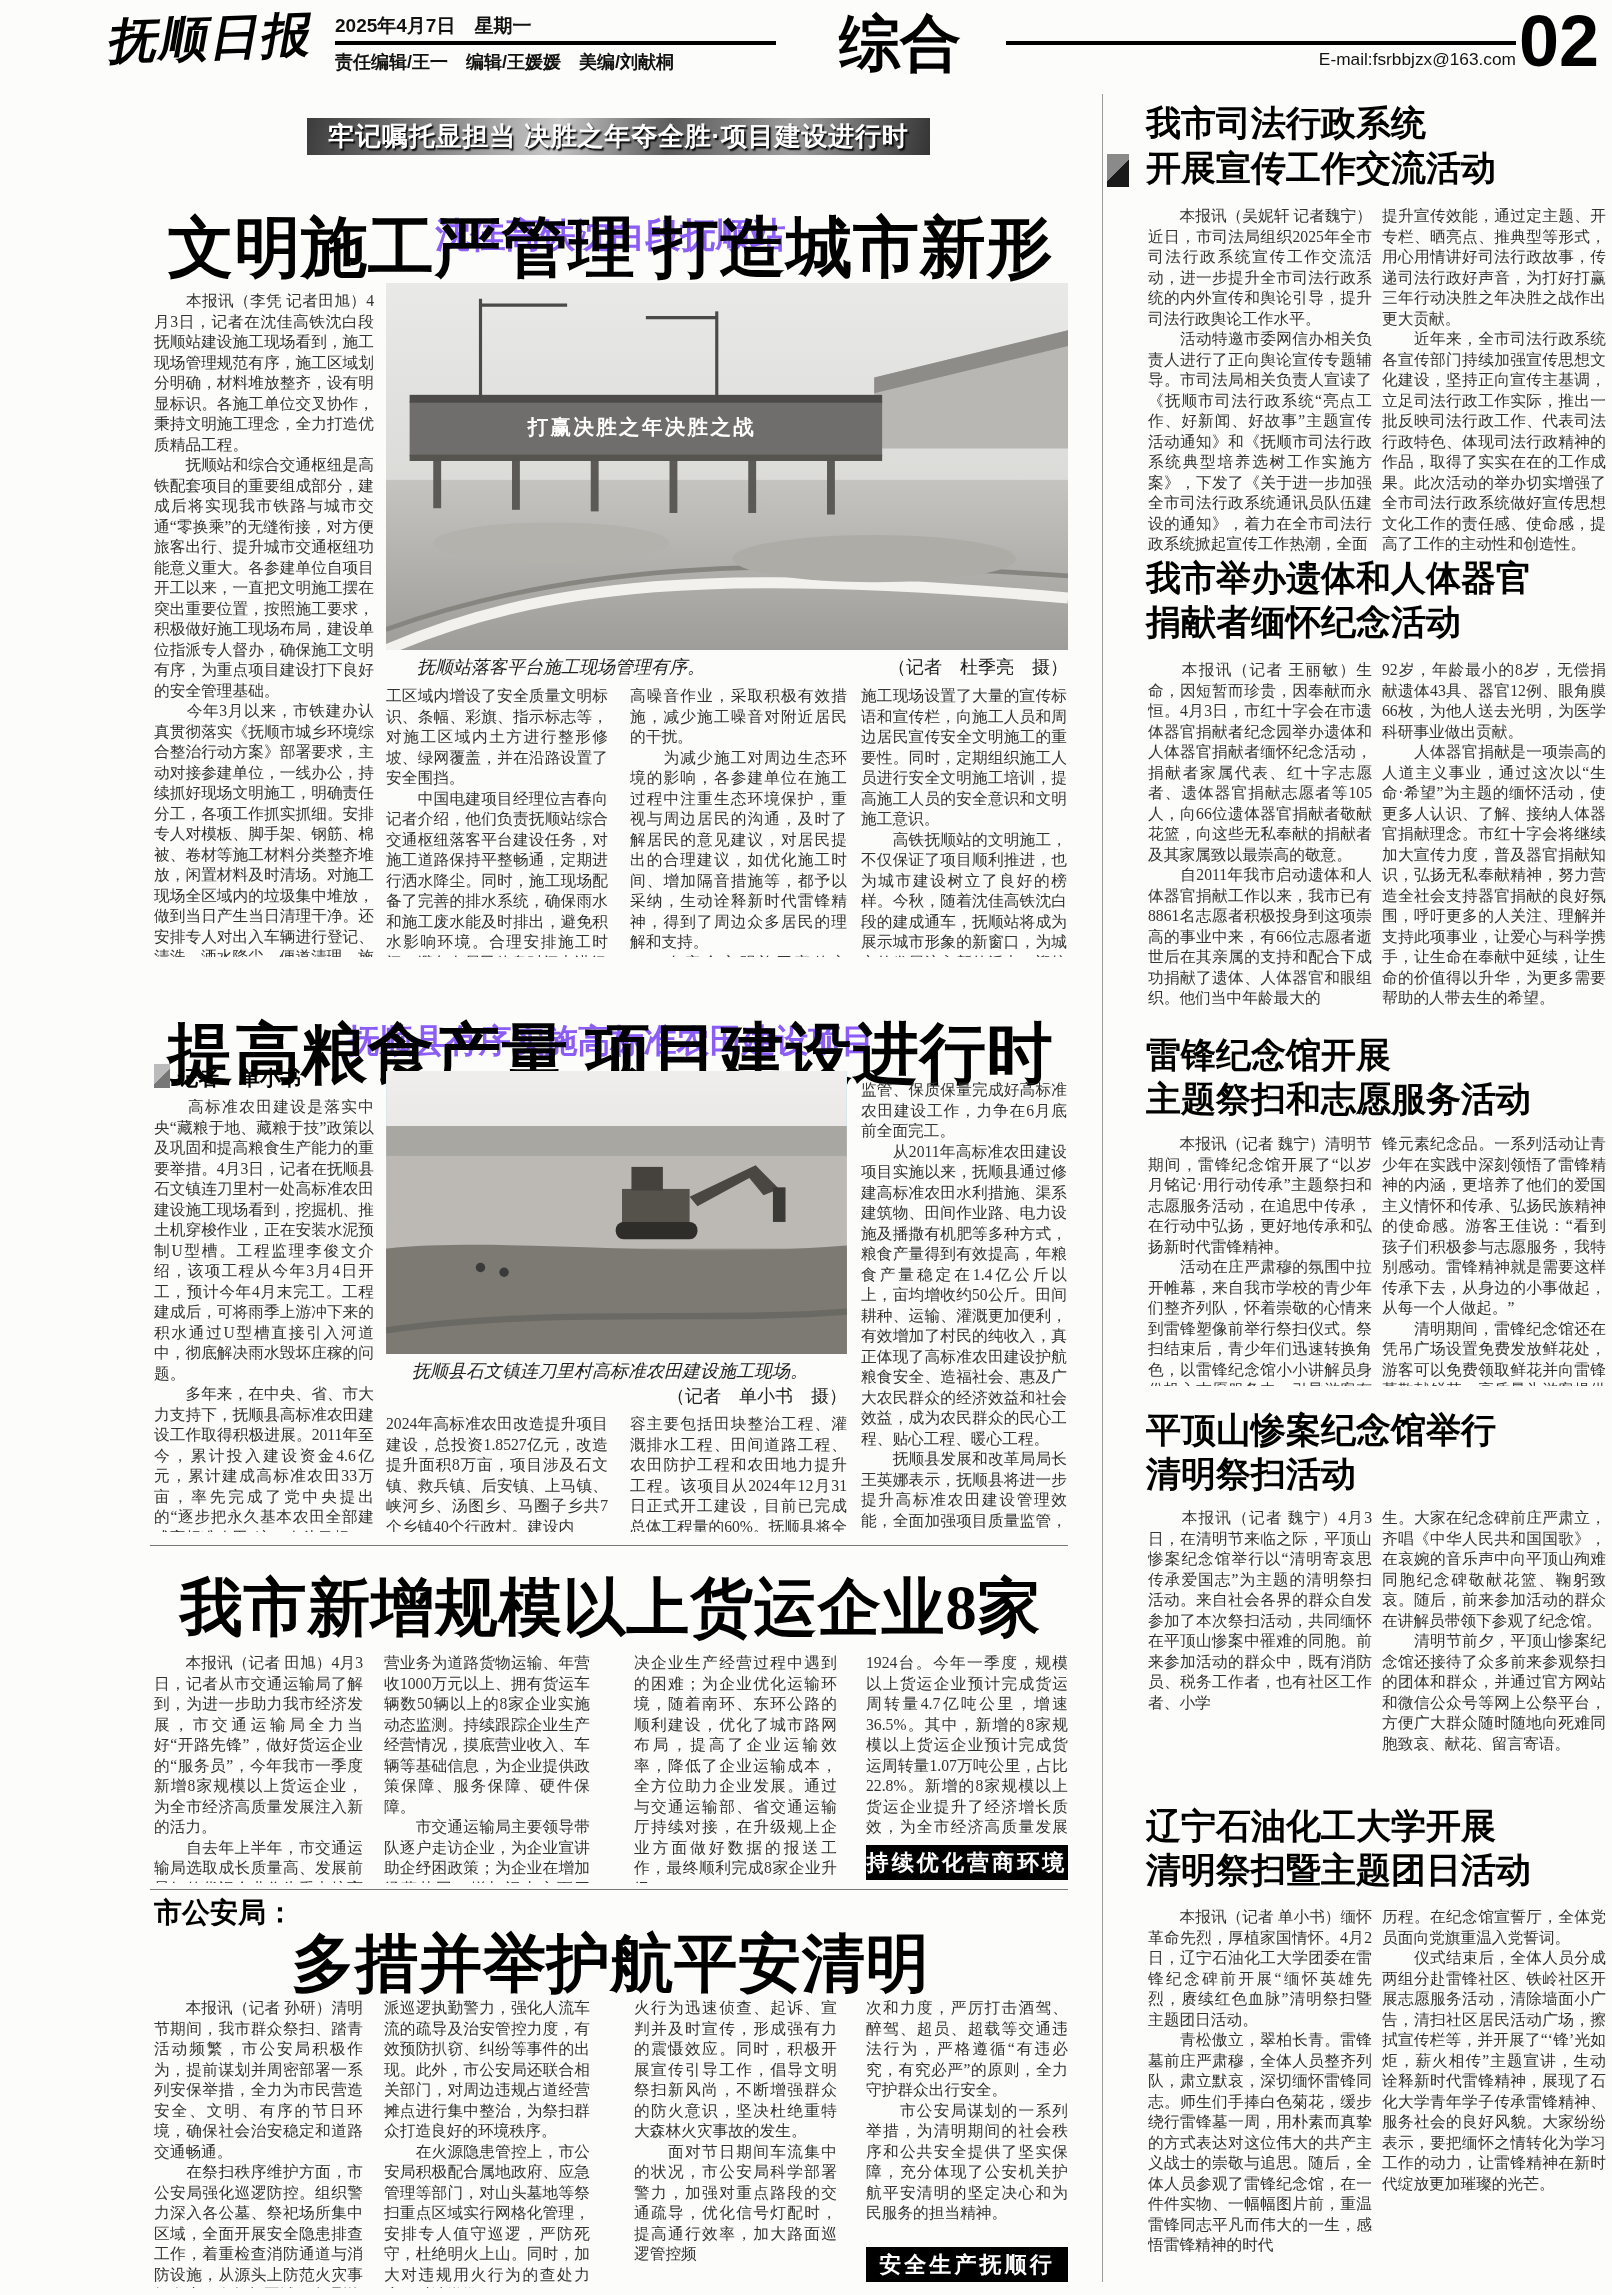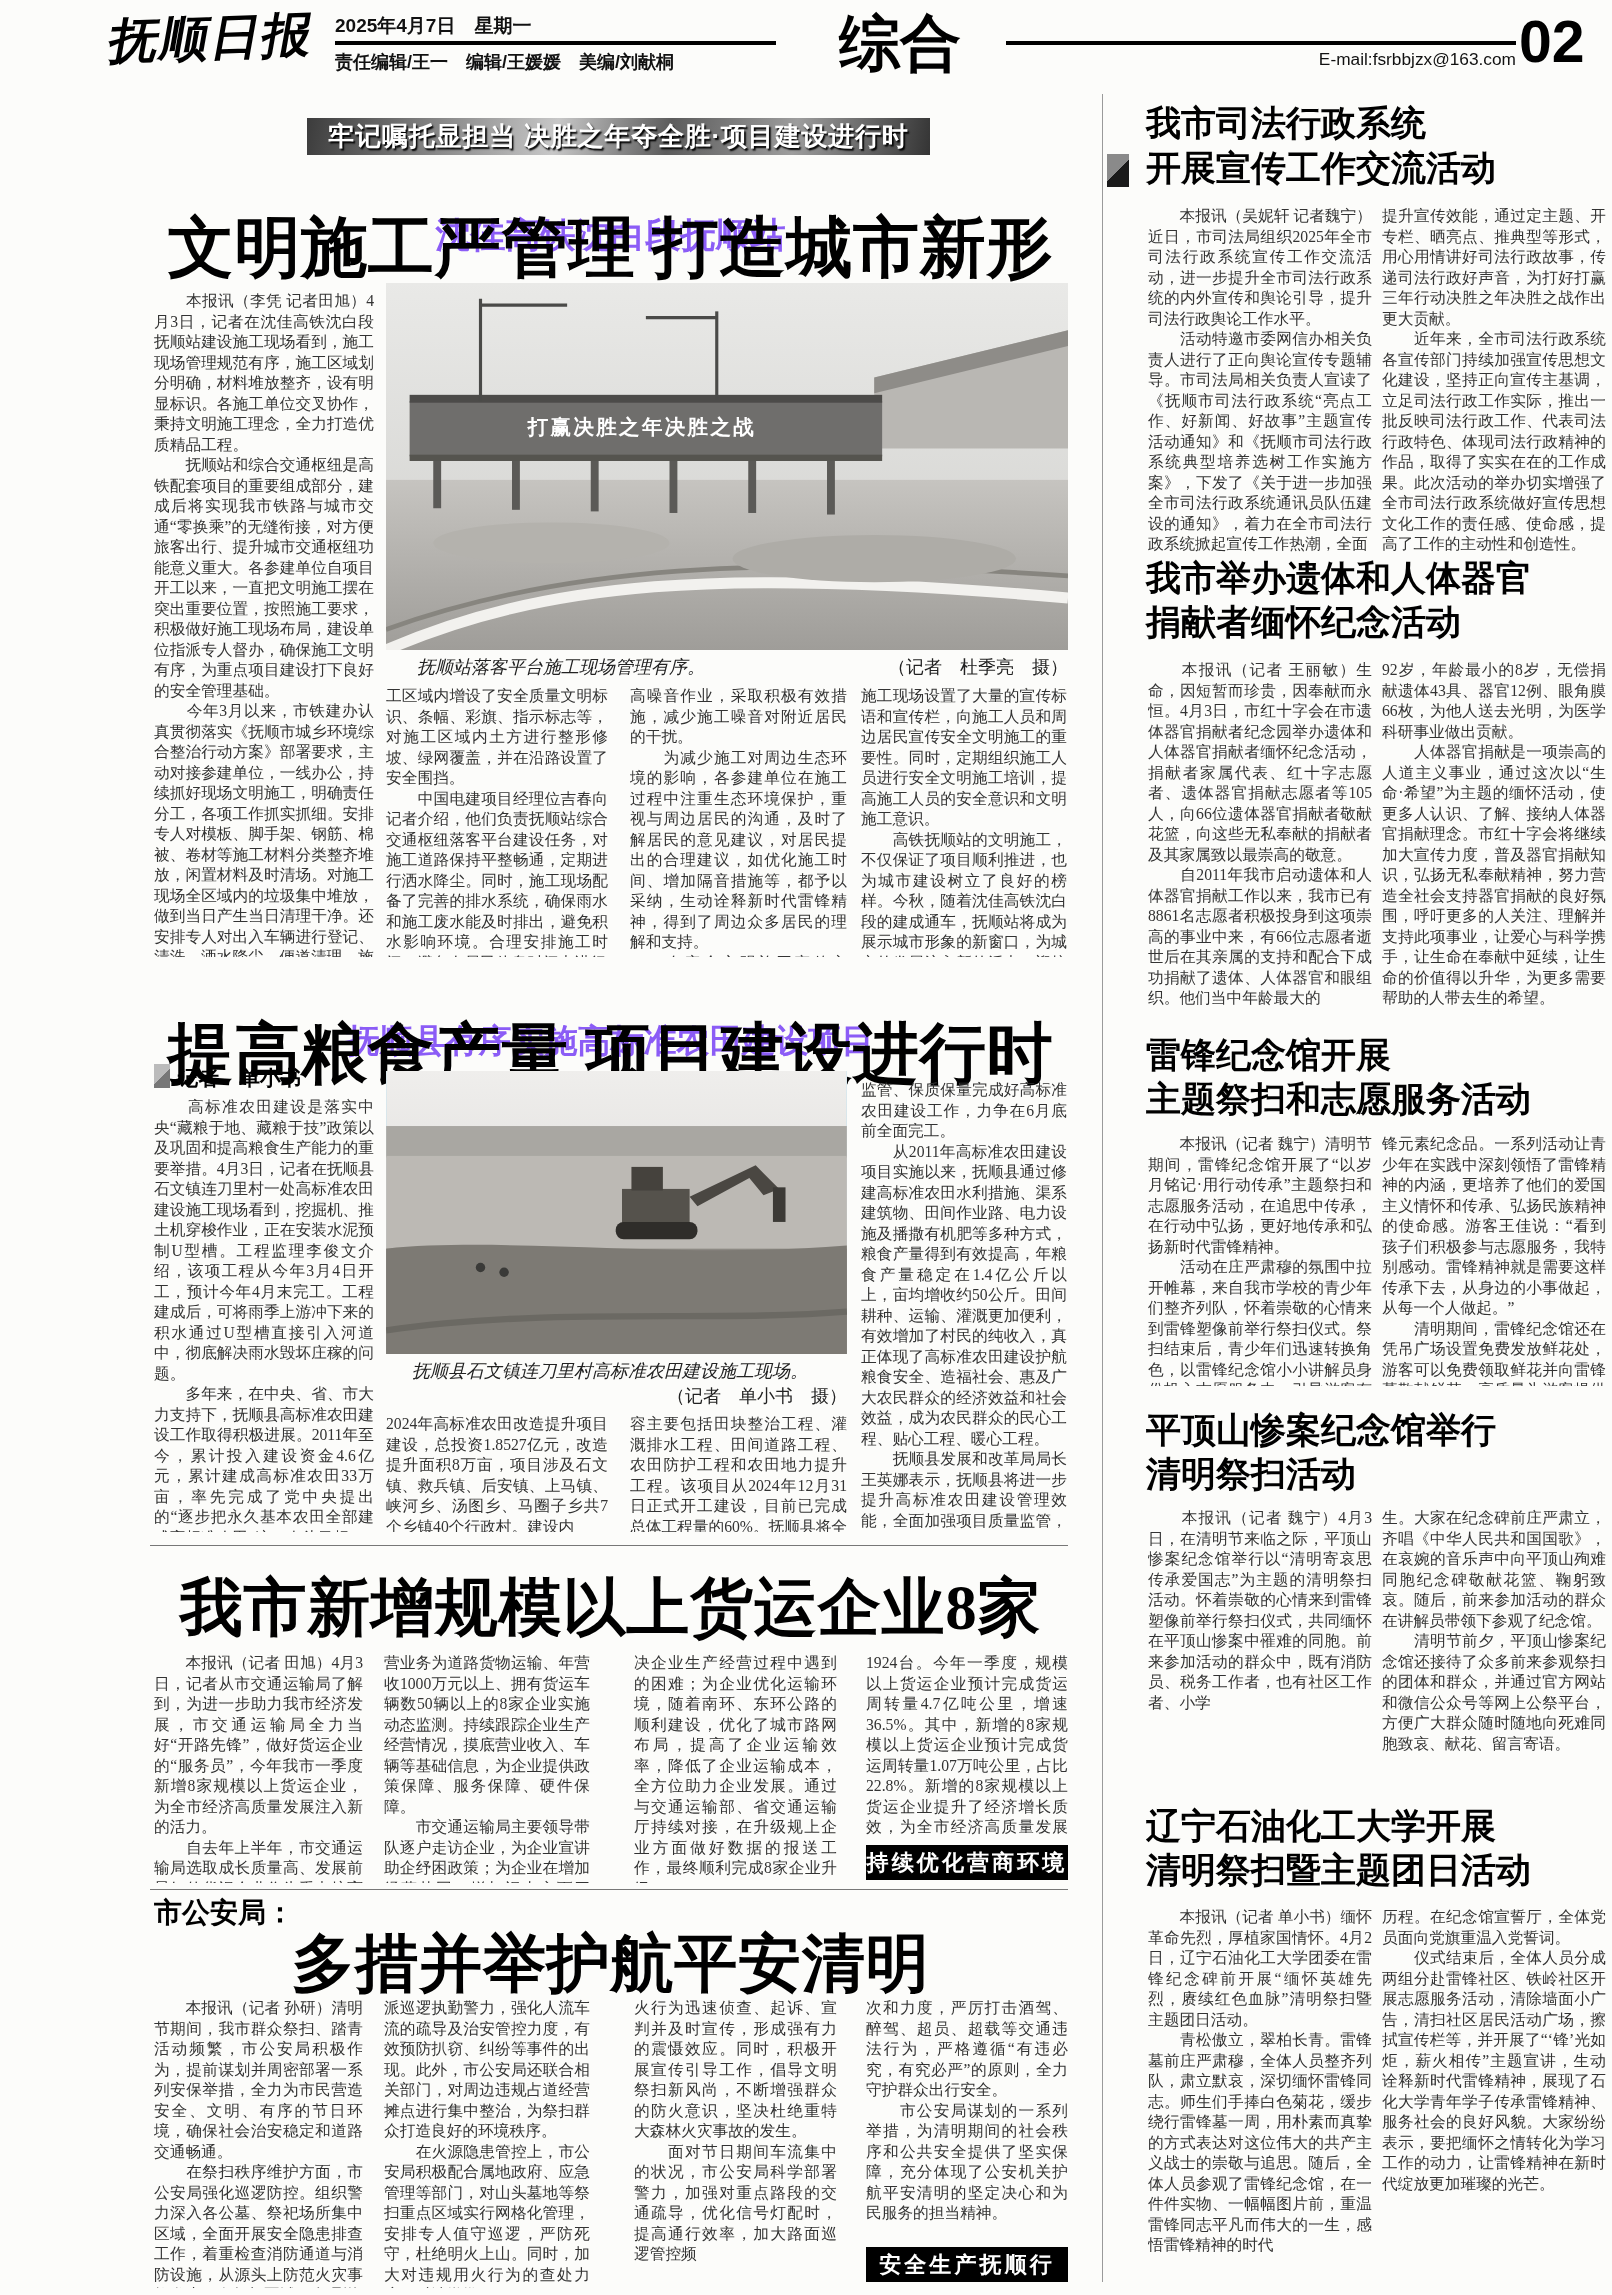--- a/index.html
+++ b/index.html
@@ -13,22 +13,22 @@
   .dateline{left:335px;top:12.6px;width:472px;font-family:"Liberation Sans",sans-serif;
             font-size:19px;font-weight:700;color:#111;}
   .hrule1{left:335px;top:41px;width:441px;height:3.9px;background:#000;}
   .editors{left:335px;top:50px;width:504px;font-family:"Liberation Sans",sans-serif;
            font-size:18px;font-weight:700;color:#111;}
   .section{left:839px;top:3.1px;width:142px;font-family:"Liberation Sans",sans-serif;
            font-size:61px;font-weight:900;color:#000;}
   .hrule2{left:1006px;top:41px;width:510px;height:3.9px;background:#000;}
   .email{left:1228px;top:49px;width:288px;text-align:right;font-family:"Liberation Sans",sans-serif;
          font-size:17.3px;color:#111;}
-  .pagenum{left:1519px;top:8px;width:93px;font-family:"Liberation Sans",sans-serif;
-           font-size:59px;font-weight:700;color:#000;}
+  .pagenum{left:1519px;top:0px;width:93px;font-family:"Liberation Sans",sans-serif;
+           font-size:72px;font-weight:700;color:#000;}
   
   .col{font-size:15.7px;line-height:20.5px;text-align:justify;overflow:hidden;white-space:pre-line;color:#333;}
   .kicker{font-family:"Liberation Sans",sans-serif;font-weight:900;color:#8b5cf6;text-align:center;margin-top:48px;}
   .headline{font-weight:900;color:#000;text-align:center;letter-spacing:0.8px;}
   .caption{font-size:18px;font-style:italic;color:#222;}
   .credit{font-size:18px;color:#222;text-align:right;}
   .blackbox{background:#000;color:#fff;font-family:"Liberation Sans",sans-serif;font-weight:700;
             font-size:22px;text-align:center;line-height:35px;letter-spacing:3.1px;}
   .rule{background:#000;height:1.6px;}
   .vdivider{left:1102px;top:94px;width:0.8px;height:2188px;background:#9a9a9a;}
@@ -207,21 +207,21 @@
 
   <div class="abs sb-title" style="left:1146px;top:1033px;width:457px;">雷锋纪念馆开展</div>
   <div class="abs sb-title" style="left:1146px;top:1077px;width:457px;">主题祭扫和志愿服务活动</div>
   <div class="abs col" style="left:1148px;top:1134px;width:224px;height:252px;">　　本报讯（记者 魏宁）清明节期间，雷锋纪念馆开展了“以岁月铭记·用行动传承”主题祭扫和志愿服务活动，在追思中传承，在行动中弘扬，更好地传承和弘扬新时代雷锋精神。
 　　活动在庄严肃穆的氛围中拉开帷幕，来自我市学校的青少年们整齐列队，怀着崇敬的心情来到雷锋塑像前举行祭扫仪式。祭扫结束后，青少年们迅速转换角色，以雷锋纪念馆小小讲解员身份投入志愿服务中，引导游客有序参观，发放宣传手册、开展知识问答，并为答对的游客赠送雷</div>
   <div class="abs col" style="left:1382px;top:1134px;width:224px;height:252px;">锋元素纪念品。一系列活动让青少年在实践中深刻领悟了雷锋精神的内涵，更培养了他们的爱国主义情怀和传承、弘扬民族精神的使命感。游客王佳说：“看到孩子们积极参与志愿服务，我特别感动。雷锋精神就是需要这样传承下去，从身边的小事做起，从每一个人做起。”
 　　清明期间，雷锋纪念馆还在凭吊广场设置免费发放鲜花处，游客可以免费领取鲜花并向雷锋墓敬献鲜花，高质量为游客提供周到细致的讲解服务，为市民提供了一个缅怀先烈、学习雷锋精神的良好平台。</div>
 
   <div class="abs sb-title" style="left:1146px;top:1408px;width:457px;">平顶山惨案纪念馆举行</div>
   <div class="abs sb-title" style="left:1146px;top:1452px;width:457px;">清明祭扫活动</div>
-  <div class="abs col" style="left:1148px;top:1508px;width:224px;height:260px;">　　本报讯（记者 魏宁）4月3日，在清明节来临之际，平顶山惨案纪念馆举行以“清明寄哀思　传承爱国志”为主题的清明祭扫活动。怀着崇敬的心情来到雷锋塑像前举行祭扫仪式，共同缅怀在平顶山惨案中罹难的同胞。前来参加活动的群众中，既有消防员、税务工作者，也有社区工作者、小学</div>
+  <div class="abs col" style="left:1148px;top:1508px;width:224px;height:260px;">　　本报讯（记者 魏宁）4月3日，在清明节来临之际，平顶山惨案纪念馆举行以“清明寄哀思　传承爱国志”为主题的清明祭扫活动。来自社会各界的群众自发参加了本次祭扫活动，共同缅怀在平顶山惨案中罹难的同胞。前来参加活动的群众中，既有消防员、税务工作者，也有社区工作者、小学</div>
   <div class="abs sb-title" style="left:1146px;top:1804px;width:457px;">辽宁石油化工大学开展</div>
 
   <div class="abs col" style="left:1382px;top:1508px;width:224px;height:260px;">生。大家在纪念碑前庄严肃立，齐唱《中华人民共和国国歌》，在哀婉的音乐声中向平顶山殉难同胞纪念碑敬献花篮、鞠躬致哀。随后，前来参加活动的群众在讲解员带领下参观了纪念馆。
 　　清明节前夕，平顶山惨案纪念馆还接待了众多前来参观祭扫的团体和群众，并通过官方网站和微信公众号等网上公祭平台，方便广大群众随时随地向死难同胞致哀、献花、留言寄语。</div>
   <div class="abs sb-title" style="left:1146px;top:1848px;width:457px;">清明祭扫暨主题团日活动</div>
   <div class="abs col" style="left:1148px;top:1907px;width:224px;height:378px;">　　本报讯（记者 单小书）缅怀革命先烈，厚植家国情怀。4月2日，辽宁石油化工大学团委在雷锋纪念碑前开展“缅怀英雄先烈，赓续红色血脉”清明祭扫暨主题团日活动。
 　　青松傲立，翠柏长青。雷锋墓前庄严肃穆，全体人员整齐列队，肃立默哀，深切缅怀雷锋同志。师生们手捧白色菊花，缓步绕行雷锋墓一周，用朴素而真挚的方式表达对这位伟大的共产主义战士的崇敬与追思。随后，全体人员参观了雷锋纪念馆，在一件件实物、一幅幅图片前，重温雷锋同志平凡而伟大的一生，感悟雷锋精神的时代</div>
   <div class="abs col" style="left:1382px;top:1907px;width:224px;height:378px;">历程。在纪念馆宣誓厅，全体党员面向党旗重温入党誓词。
 　　仪式结束后，全体人员分成两组分赴雷锋社区、铁岭社区开展志愿服务活动，清除墙面小广告，清扫社区居民活动广场，擦拭宣传栏等，并开展了“‘锋’光如炬，薪火相传”主题宣讲，生动诠释新时代雷锋精神，展现了石化大学青年学子传承雷锋精神、服务社会的良好风貌。大家纷纷表示，要把缅怀之情转化为学习工作的动力，让雷锋精神在新时代绽放更加璀璨的光芒。</div>
 

